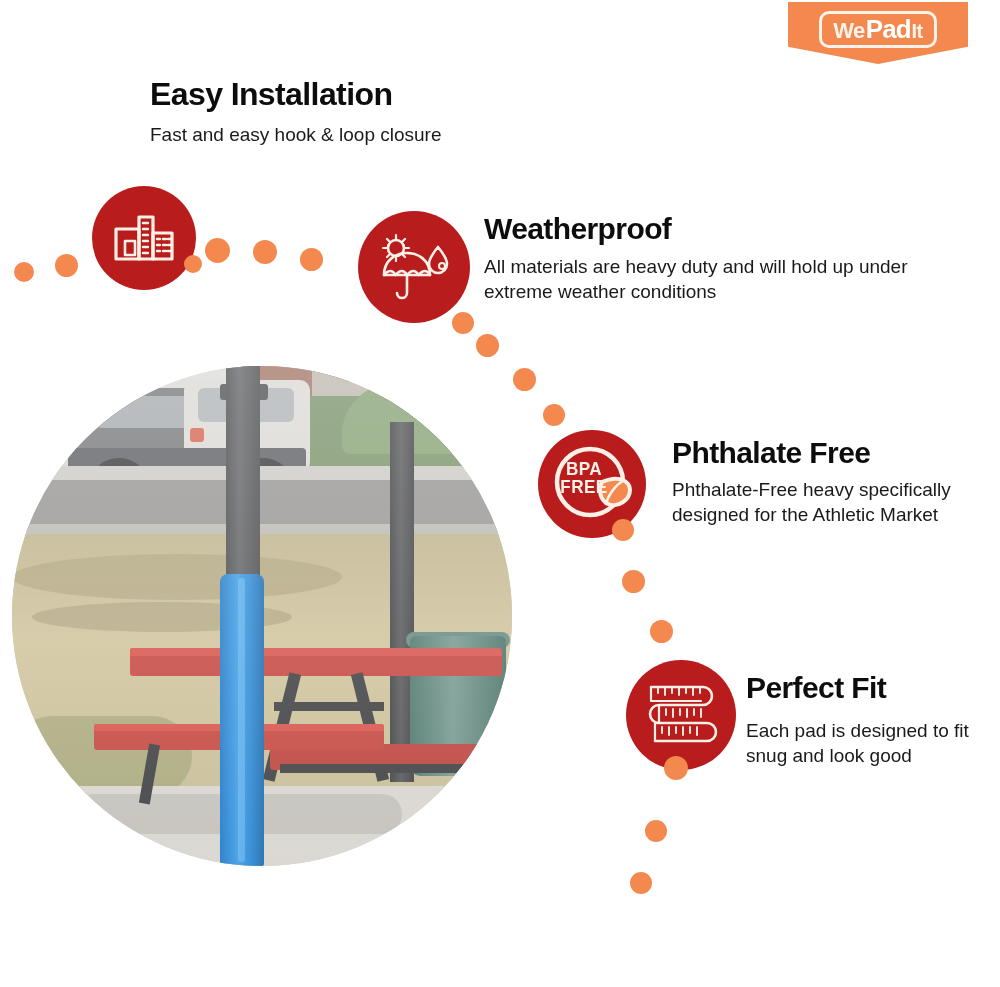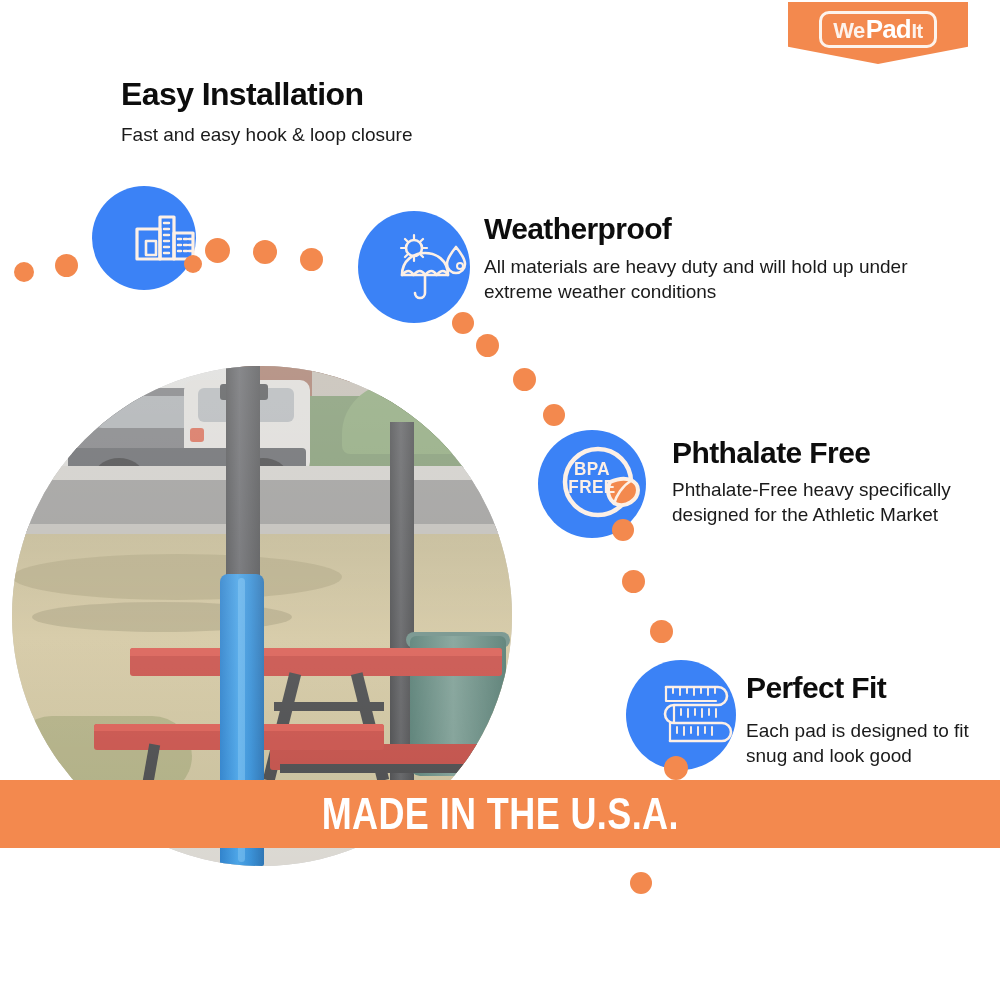--- a/index.html
+++ b/index.html
@@ -42,21 +42,21 @@
     letter-spacing:-0.6px;
     line-height:1.05;
   }
   .feat-desc{
     font-weight:400;
     color:#1a1a1a;
     line-height:1.32;
   }
 
   
-  .blk-install{ position:absolute; left:121px; top:78px; width:420px; }
+  .blk-install{ position:absolute; left:150px; top:78px; width:420px; }
   .blk-install .feat-title{ font-size:32px; }
   .blk-install .feat-desc{ font-size:19px; margin-top:10px; }
 
   
   .blk-weather{ position:absolute; left:484px; top:213px; width:430px; }
   .blk-weather .feat-title{ font-size:30px; }
   .blk-weather .feat-desc{ font-size:19px; margin-top:9px; }
 
   
   .blk-phth{ position:absolute; left:672px; top:437px; width:300px; }
@@ -64,23 +64,23 @@
   .blk-phth .feat-desc{ font-size:19px; margin-top:8px; }
 
   
   .blk-fit{ position:absolute; left:746px; top:672px; width:240px; }
   .blk-fit .feat-title{ font-size:30px; }
   .blk-fit .feat-desc{ font-size:19px; margin-top:14px; }
 
   
   .icon-circle{
     position:absolute;
-    background:#3b82f6;
+    background:#b91c1c;
     border-radius:50%;
-    display:flex; align-items:center; justify-content:flex-end;
+    display:flex; align-items:center; justify-content:center;
   }
   .ic-install{ left:92px;  top:186px; width:104px; height:104px; }
   .ic-weather{ left:358px; top:211px; width:112px; height:112px; }
   .ic-bpa{     left:538px; top:430px; width:108px; height:108px; }
   .ic-fit{     left:626px; top:660px; width:110px; height:110px; }
 
   
   .blob{ position:absolute; background:#F3894E; border-radius:50%; }
 
   
@@ -339,17 +339,14 @@
     <div class="ph ph-bench-l"></div>
     <div class="ph ph-bench-l-hi"></div>
     <div class="ph ph-tleg3"></div>
     <div class="ph ph-pole-top"></div>
     <div class="ph ph-pole-main"></div>
     <div class="ph ph-pad"></div>
     <div class="ph ph-pad-hi"></div>
     <div class="ph ph-tint"></div>
   </div>
 
-  <div class="usa-banner">
-    <span class="usa-text">MADE IN THE U.S.A.</span>
-  </div>
 
 </div>
 
 </body></html>

